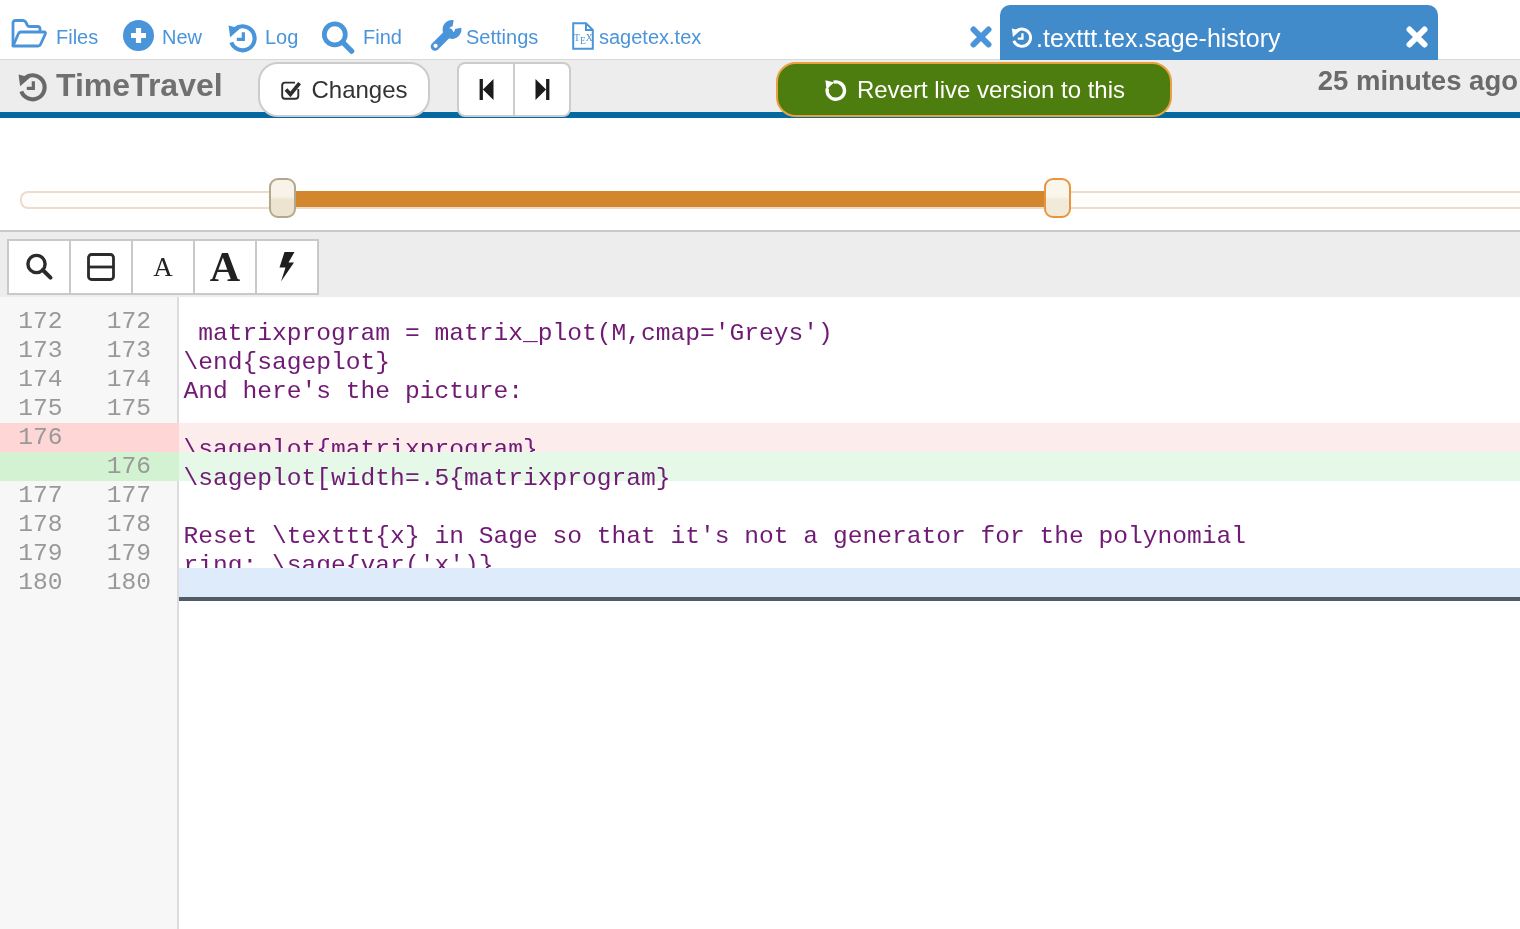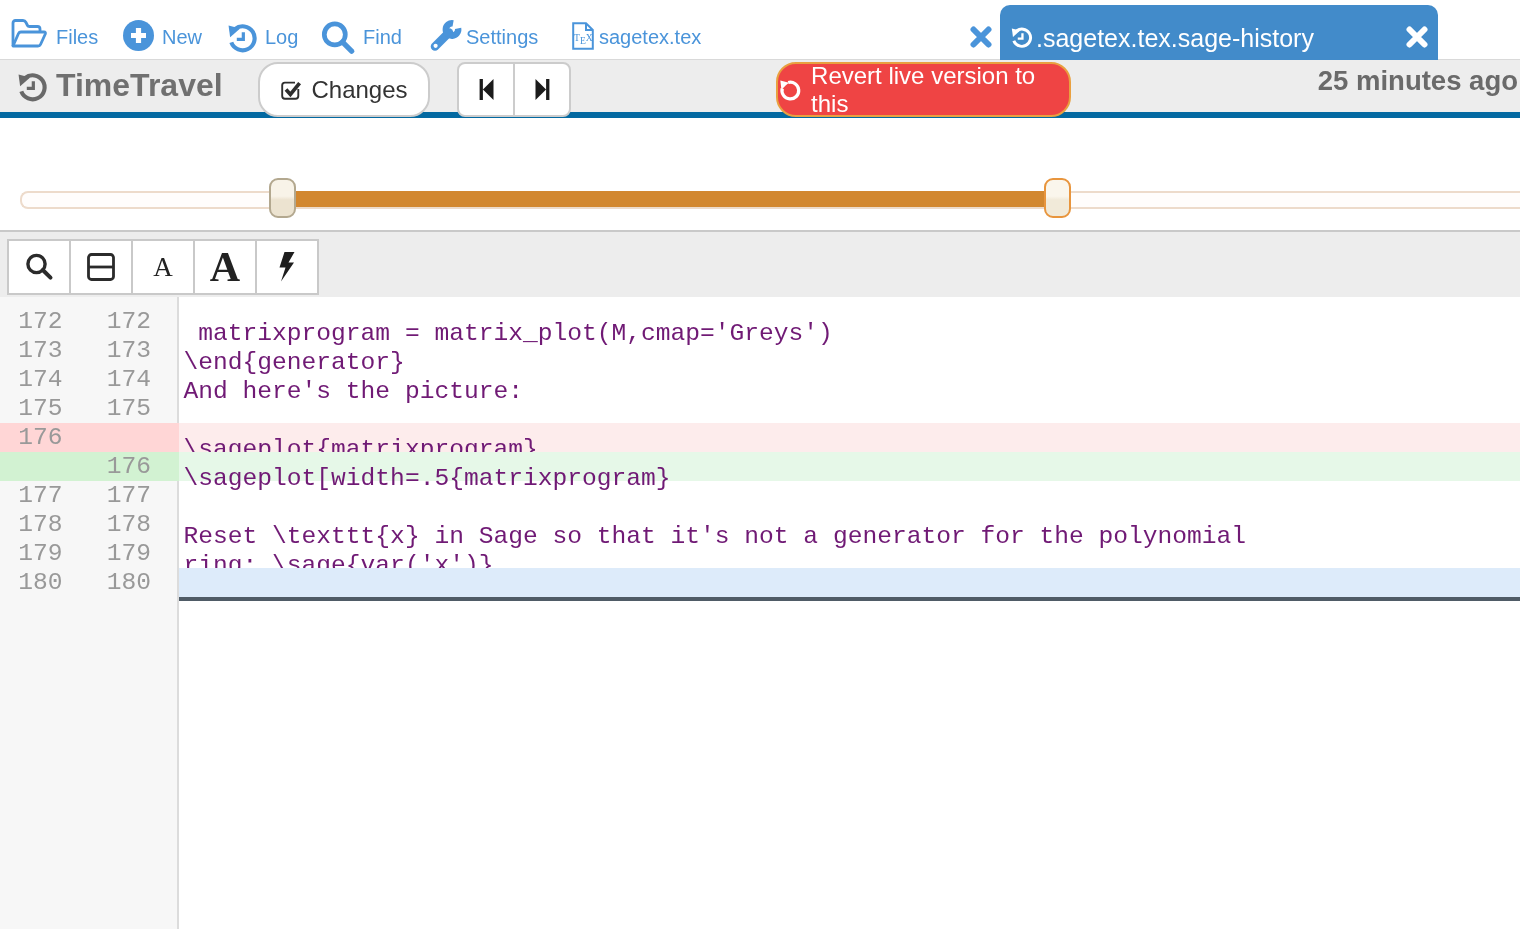--- a/index.html
+++ b/index.html
@@ -79,21 +79,21 @@
   <svg class="abs" style="left:970px;top:26px" width="22" height="22" viewBox="0 0 22 22">
     <path d="M3.5 3.5 L18.5 18.5 M18.5 3.5 L3.5 18.5" stroke="#4a94da" stroke-width="6" stroke-linecap="round"></path>
   </svg>
 
   <div class="abs" style="left:1000px;top:5px;width:438px;height:55px;background:#428bca;border-radius:10px 10px 0 0"></div>
   <svg class="abs" style="left:1010px;top:26px" width="23" height="23" viewBox="0 0 24 24">
     <path d="M6.7 5.3 A 9 9 0 1 1 4.0 15.3" fill="none" stroke="#fff" stroke-width="3.1"></path>
     <path d="M1.9 2.7 L10.6 4.8 L3.1 11.5 Z" fill="#fff"></path>
     <path d="M13.0 7.6 V 13.1 H 8.1" fill="none" stroke="#fff" stroke-width="2.4"></path>
   </svg>
-  <span class="abs" style="left:1036px;top:24px;color:#fff;font-size:25px">.sagetex.tex.sage-history</span>
+  <span class="abs" style="left:1036px;top:24px;color:#fff;font-size:25px">.texttt.tex.sage-history</span>
   <svg class="abs" style="left:1406px;top:26px" width="22" height="22" viewBox="0 0 22 22">
     <path d="M3.5 3.5 L18.5 18.5 M18.5 3.5 L3.5 18.5" stroke="#fff" stroke-width="6" stroke-linecap="round"></path>
   </svg>
 </div>
 <div id="ttbar">
 
   <svg class="abs" style="left:16px;top:11px" width="32" height="32" viewBox="0 0 24 24">
     <path d="M6.7 5.3 A 9 9 0 1 1 4.0 15.3" fill="none" stroke="#696969" stroke-width="3.1"></path>
     <path d="M1.9 2.7 L10.6 4.8 L3.1 11.5 Z" fill="#696969"></path>
     <path d="M13.0 7.6 V 13.1 H 8.1" fill="none" stroke="#696969" stroke-width="2.4"></path>
@@ -115,21 +115,21 @@
     </svg>
   </div>
   <div class="btn" style="left:513px;width:58px;border-radius:0 8px 8px 0">
     <svg width="15" height="21" viewBox="0 0 15 21">
       <rect x="11.1" y="0" width="3.3" height="21" fill="#1b1b1b"></rect>
       <path d="M0.5 0 V21 L11.1 10.5 Z" fill="#1b1b1b"></path>
     </svg>
   </div>
 
 
-  <div class="btn" style="left:776px;width:295px;background:#ef4444;border-color:#e9a03f;color:#fff">
+  <div class="btn" style="left:776px;width:396px;background:#4d7c0f;border-color:#e9a03f;color:#fff">
     <svg width="24" height="24" viewBox="0 0 24 24" style="margin-right:10px">
       <path d="M10.6 4.2 A 8.7 8.7 0 1 1 4.4 10.4" fill="none" stroke="#fff" stroke-width="3.4"></path>
       <path d="M2.4 2.2 L11.4 4.4 L8.2 7.0 L3.6 11.8 Z" fill="#fff"></path>
     </svg>
     Revert live version to this
   </div>
 
   <span class="abs" style="right:2px;top:5px;font-size:27.5px;font-weight:bold;color:#6a6a6a">25 minutes ago</span>
 </div>
 <div id="sliderzone">
@@ -159,21 +159,21 @@
   </div>
   <div class="tbtn" style="left:255px">
     <svg width="20" height="30" viewBox="0 0 20 30">
       <path d="M7.5 0 L17.5 0 L11.5 10.5 L17 10.5 L4 29.5 L8.5 15.5 L2.5 15.5 Z" fill="#1e1e1e"></path>
     </svg>
   </div>
 </div>
 <div id="codearea">
   <div id="gutterbg"></div>
   <div class="row" style="top:9.6px"><span class="g1">172</span><span class="g2">172</span><span class="code"> matrixprogram = matrix_plot(M,cmap='Greys')</span></div>
-  <div class="row" style="top:38.6px"><span class="g1">173</span><span class="g2">173</span><span class="code">\end{generator}</span></div>
+  <div class="row" style="top:38.6px"><span class="g1">173</span><span class="g2">173</span><span class="code">\end{sageplot}</span></div>
   <div class="row" style="top:67.6px"><span class="g1">174</span><span class="g2">174</span><span class="code">And here's the picture:</span></div>
   <div class="row" style="top:96.6px"><span class="g1">175</span><span class="g2">175</span></div>
   <div class="row" style="top:125.6px"><span class="gbg" style="background:#ffd6d6"></span><span class="cbg" style="background:#fdecec"></span><span class="g1">176</span><span class="code">\sageplot{matrixprogram}</span></div>
   <div class="row" style="top:154.6px"><span class="gbg" style="background:#d2f2d2"></span><span class="cbg" style="background:#e6f8e8"></span><span class="g2">176</span><span class="code">\sageplot[width=.5{matrixprogram}</span></div>
   <div class="row" style="top:183.6px"><span class="g1">177</span><span class="g2">177</span></div>
   <div class="row" style="top:212.6px"><span class="g1">178</span><span class="g2">178</span><span class="code">Reset \texttt{x} in Sage so that it's not a generator for the polynomial</span></div>
   <div class="row" style="top:241.6px"><span class="g1">179</span><span class="g2">179</span><span class="code">ring: \sage{var('x')}</span></div>
   <div class="row" style="top:270.6px"><span class="g1">180</span><span class="g2">180</span><span class="cbg" style="background:#ddebfa;border-bottom:4px solid #4f5b66;height:33px"></span></div>
 </div>
 

